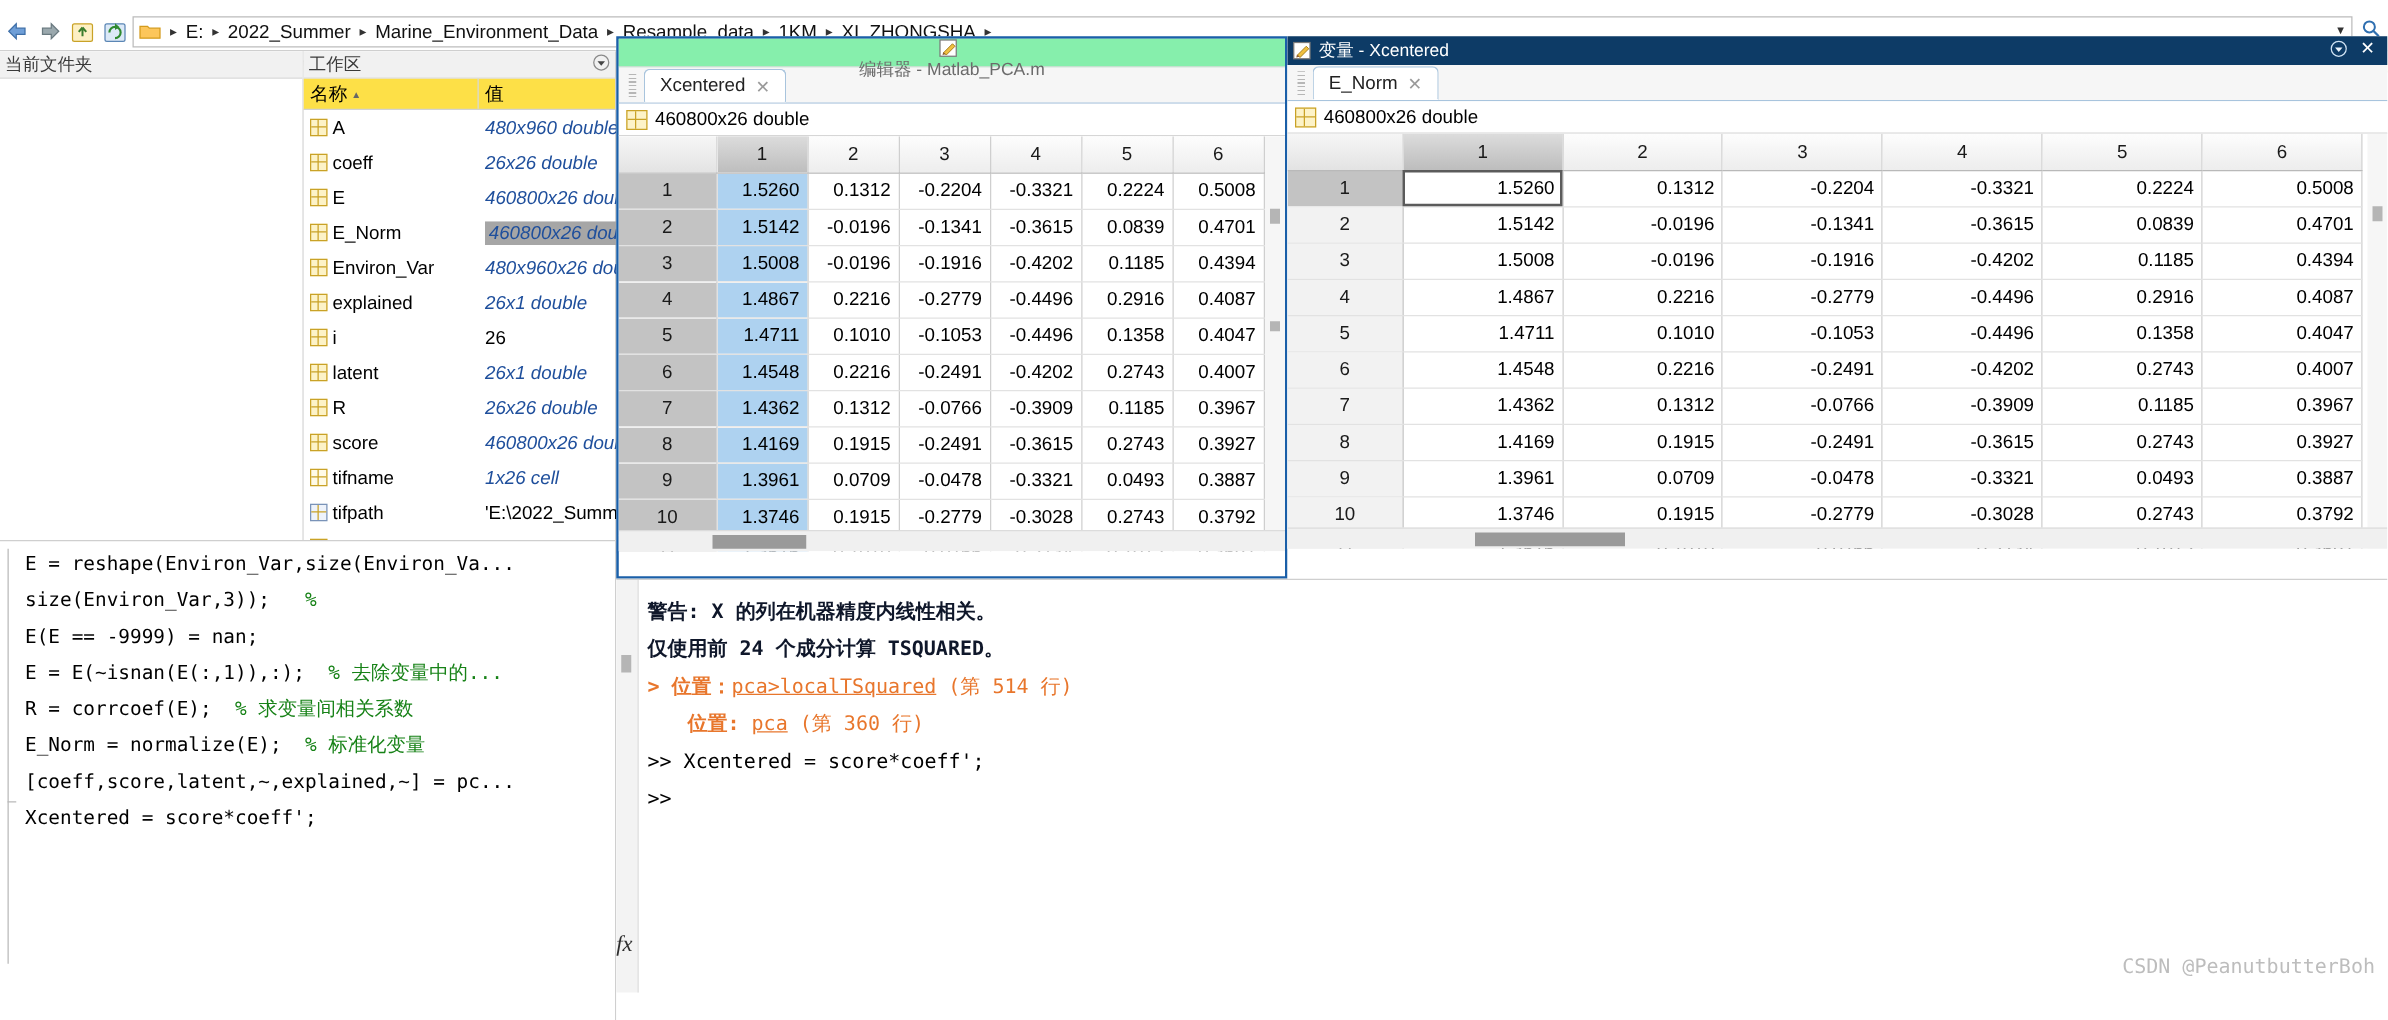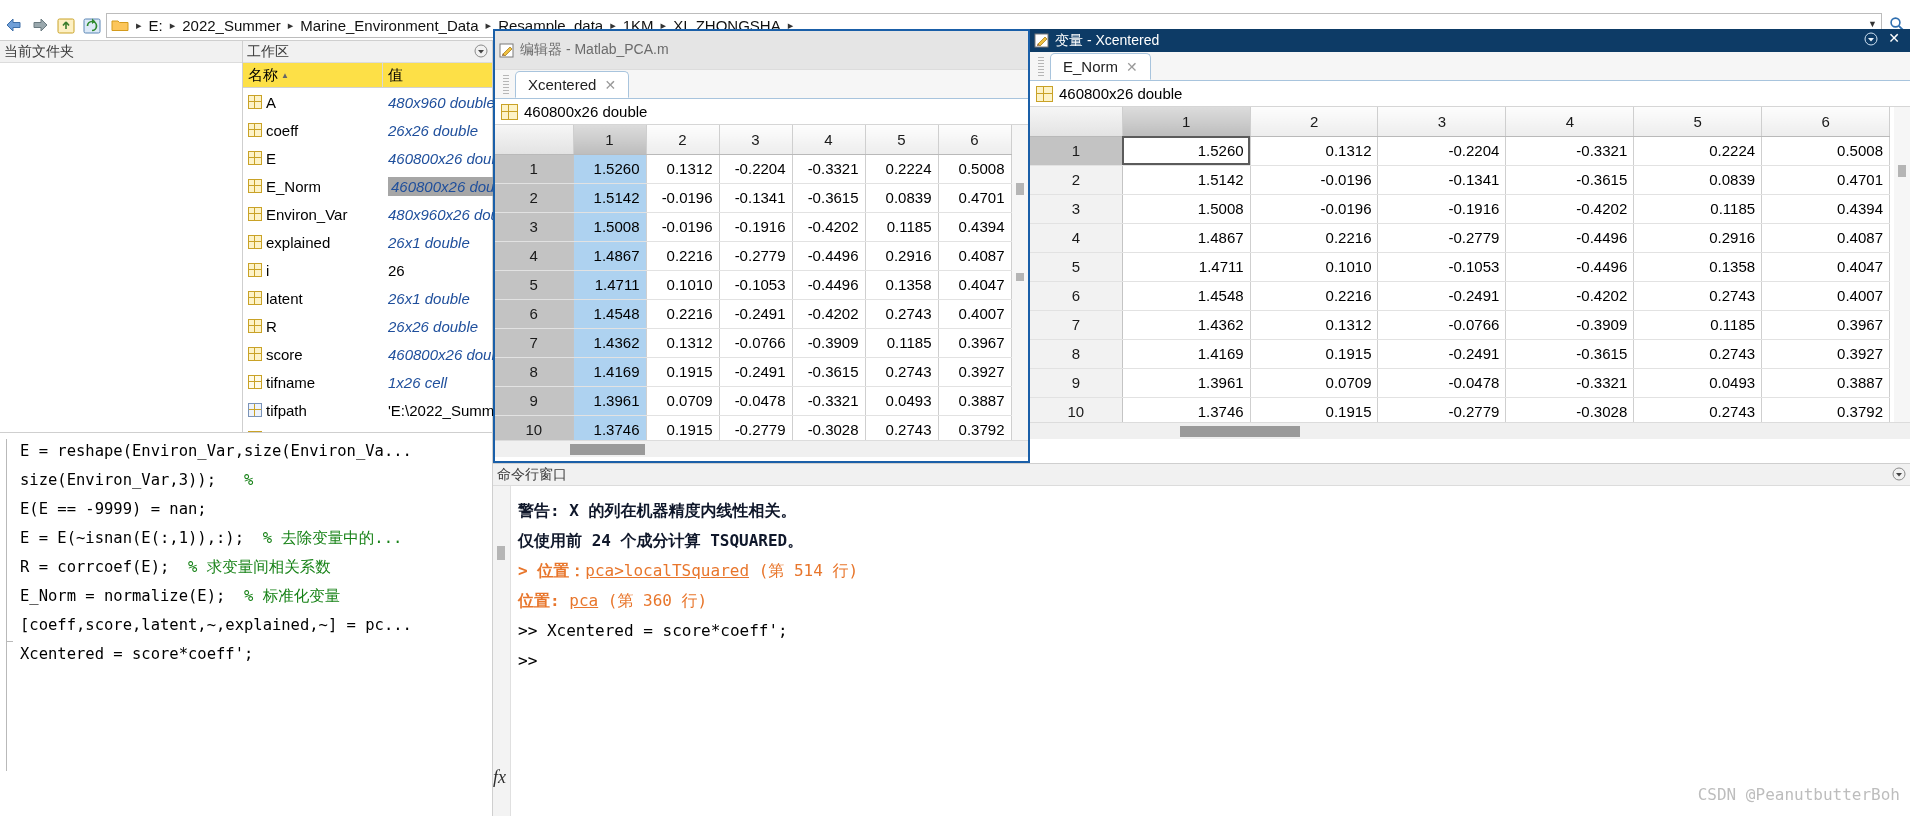--- a/index.html
+++ b/index.html
@@ -135,21 +135,21 @@
   .hist-brace {
     position: absolute; left: 6px; width: 7px; height: 1px; background: #b9b9b9;
   }
   .cmt { color: #178217; }
 
   
   #editor {
     left: 493px; top: 29px; width: 537px; height: 434px;
     border: 2px solid #1a5fa8;
   }
-  #editor .panel-head { background: #e5e5e5; color: #6b6b6b; height: 39px; }
+  #editor .panel-head { background: #86efac; color: #6b6b6b; height: 23px; flex-direction: column; }
   .pencil-ico { width: 16px; height: 15px; margin-right: 5px; position: relative; flex:0 0 16px;}
 
   
   #varpanel {
     left: 1030px; top: 29px; width: 880px; height: 434px;
   }
   #varpanel .panel-head { background: #0d3b66; color: #fff; height: 23px; }
 
   .tabstrip {
     height: 29px; background: #f6f6f6; border-bottom: 1px solid #a8c4dd;
@@ -821,38 +821,29 @@
       <div class="vscroll">
         <div class="thumb" style="top:58px"></div>
       </div>
       <div class="hscroll">
         <div class="thumb" style="left:150px; width:120px"></div>
       </div>
     </div>
   </div>
 
   <div class="panel" id="cmdwin">
-    <div class="panel-head">
-      <span>命令行窗口</span>
-      <span class="caret">
-        <svg width="14" height="14" viewBox="0 0 14 14">
-            <circle cx="7" cy="7" r="6" fill="none" stroke="#8a8a8a"></circle>
-            <path d="M4 6 L7 9.5 L10 6 Z" fill="#444"></path>
-          </svg>
-      </span>
-    </div>
     <div class="cw-body">
       <div class="cw-gutter">
         <div class="mini-scroll" style="left:4px; top:60px; width:8px; height:14px; position:absolute; background:#b5b5b5"></div>
       </div>
       <div id="cw-lines" style="position:relative">
           <div class="cw-line warn">警告: X 的列在机器精度内线性相关。</div>
           <div class="cw-line warn">仅使用前 24 个成分计算 TSQUARED。</div>
           <div class="cw-line warn-thin"><span style="font-weight: bold;">&gt; 位置：</span><span class="lnk">pca&gt;localTSquared</span><span> (第 514 行)</span></div>
-          <div class="cw-line warn-thin"><span style="font-weight: bold;">位置: </span><span class="lnk">pca</span><span> (第 360 行)</span></div>
+          <div class="cw-line warn-thin"><span style="font-weight: bold; margin-left: 32px;">位置: </span><span class="lnk">pca</span><span> (第 360 行)</span></div>
           <div class="cw-line">&gt;&gt; Xcentered = score*coeff';</div>
           <div class="cw-line">&gt;&gt;</div>
         </div>
       <div class="fx"><em>fx</em></div>
       <div class="watermark">CSDN @PeanutbutterBoh</div>
     </div>
   </div>
 
 </div>
 

